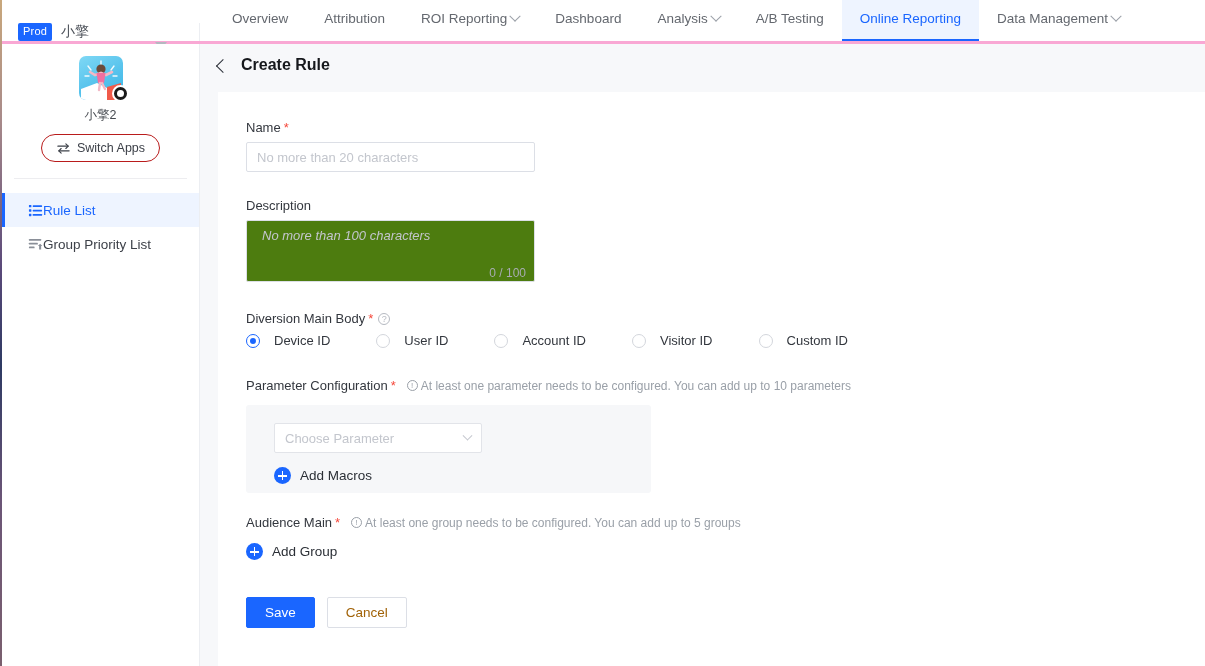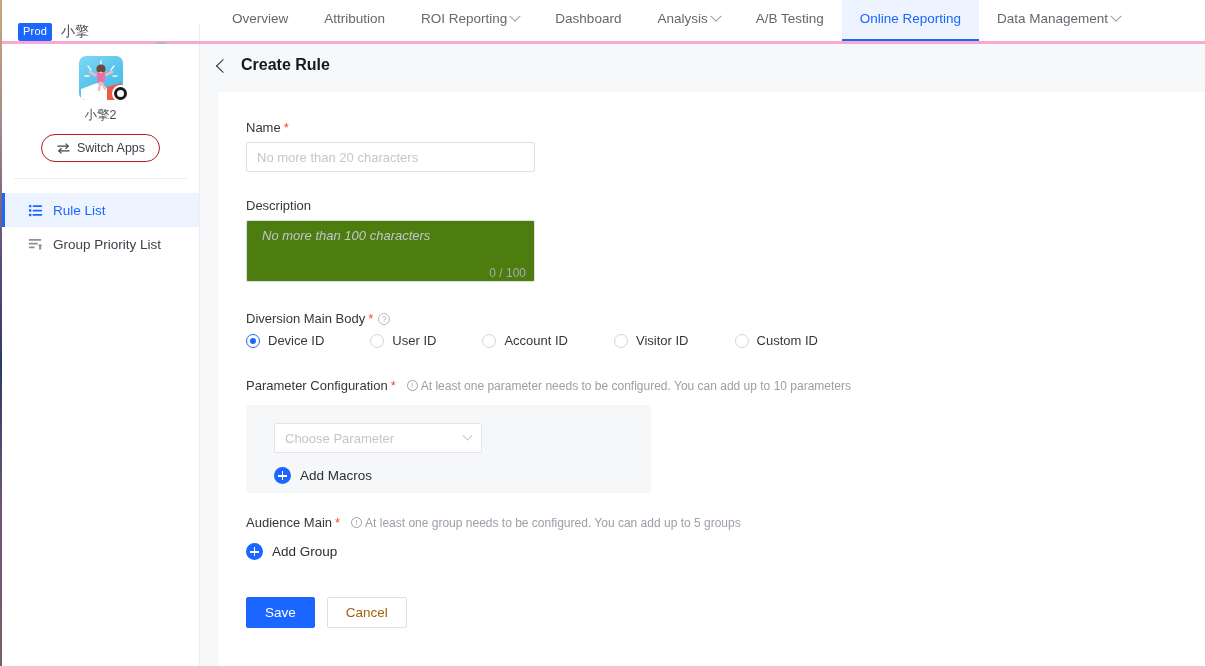--- a/index.html
+++ b/index.html
@@ -101,21 +101,21 @@
     height: 28px; padding: 0 14px;
     border: 1px solid #b91c1c; border-radius: 14px;
     background: #fff; font-size: 12.5px; color: #3d4149;
     cursor: pointer;
   }
   #sidebar-sep {
     margin: 16px 12px 0 12px; height: 1px; background: #ededf0;
   }
   #sidebar-menu { margin-top: 14px; }
   .side-item {
-    display: flex; align-items: center; gap: 10px;
+    display: flex; align-items: center; gap: 0;
     height: 34px; padding-left: 23px;
     font-size: 13.5px; color: #3d4149; cursor: pointer;
     border-left: 3px solid transparent;
   }
   .side-item.active {
     background: #eef4ff; color: #1a66ff; border-left: 3px solid #1a66ff;
   }
   .ico { width: 15px; height: 15px; flex: 0 0 15px; }
 
   
@@ -183,21 +183,21 @@
     font-style: italic;
   }
   #desc-input::placeholder { color: #c3c6cd; }
   #desc-counter {
     position: absolute; right: 9px; bottom: 5px;
     font-size: 12px; color: #a8acb3;
   }
 
   .radio-row { display: flex; align-items: center; gap: 0; margin-top: 2px; }
   .radio-item {
-    display: flex; align-items: center; gap: 8px;
+    display: flex; align-items: center; gap: 14px;
     margin-right: 46px; cursor: pointer;
     font-size: 13px; color: #33373e;
   }
   .radio-dot {
     width: 14px; height: 14px; border-radius: 50%;
     border: 1px solid #d3d6dc; background: #fff;
     display: flex; align-items: center; justify-content: center;
   }
   .radio-item.selected .radio-dot { border: 1px solid #1a66ff; }
   .radio-item.selected .radio-dot::after {

